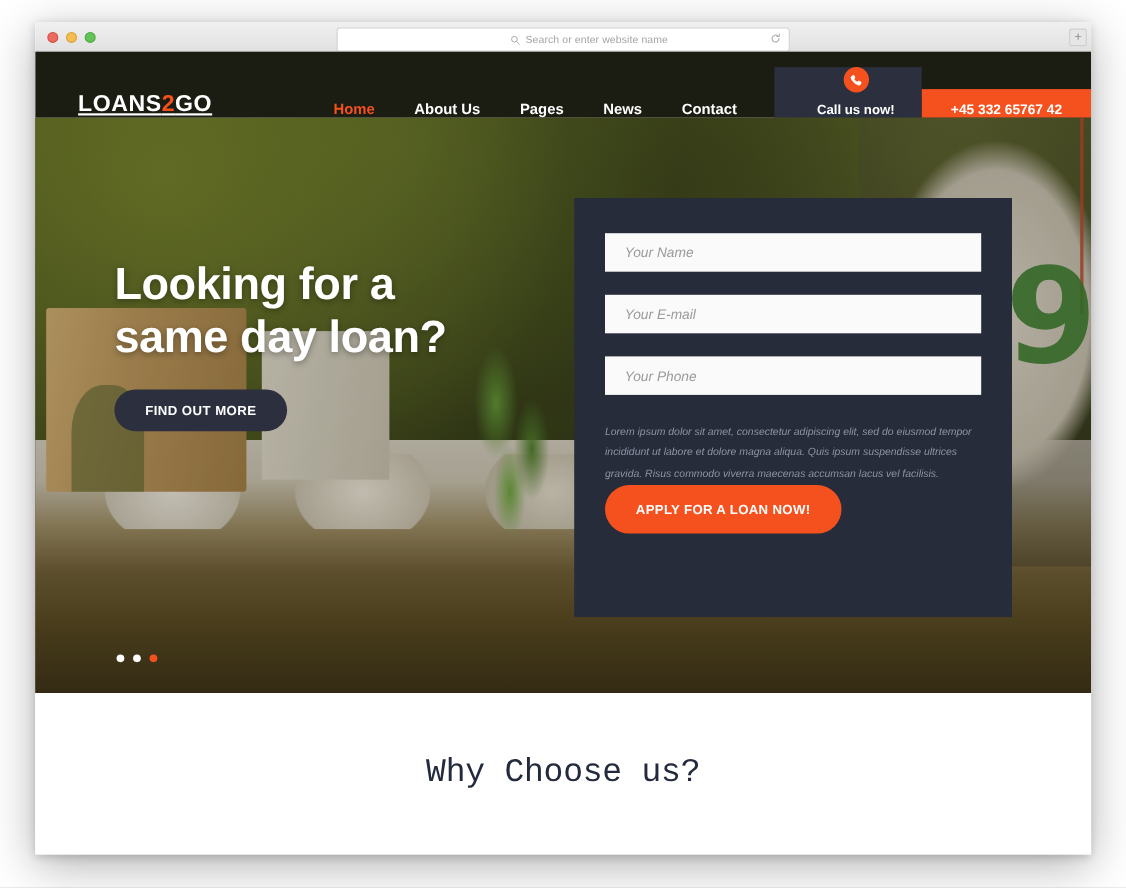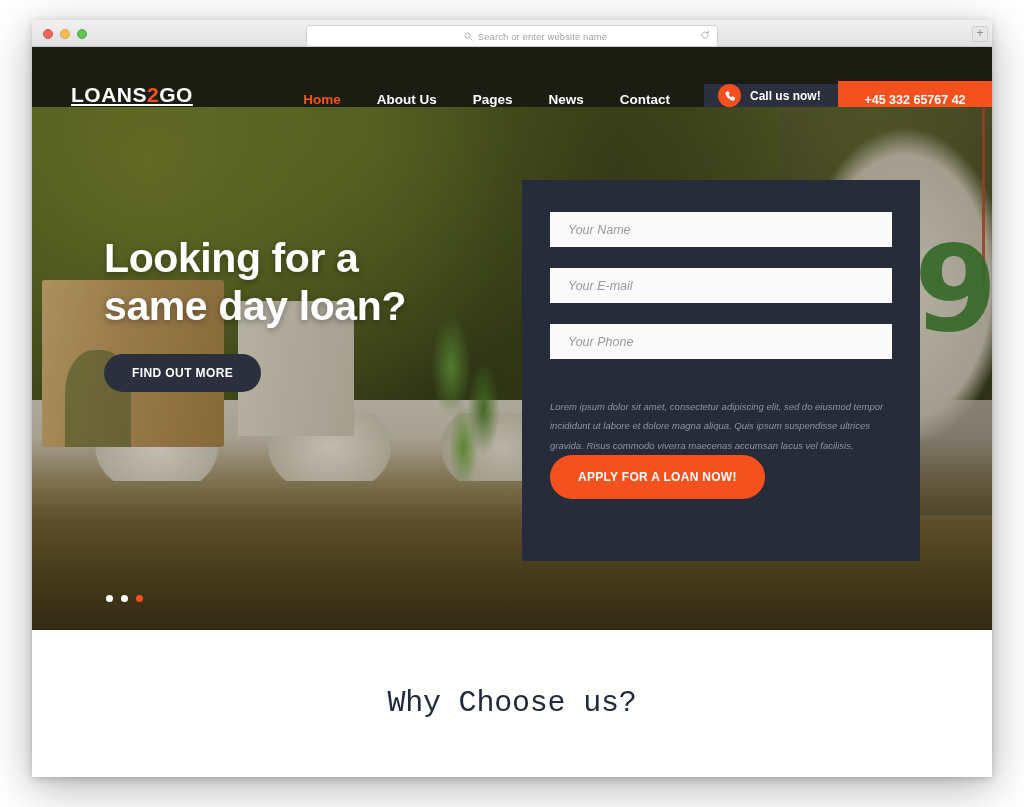--- a/index.html
+++ b/index.html
@@ -88,20 +88,21 @@
     font-size: 13.5px; font-weight: bold; color: #ffffff;
     text-decoration: none; white-space: nowrap;
   }
   .nav-link.active { color: #f4511e; }
 
   .call-block {
     width: 134px;
     background: #2b2f3e;
     display: flex; align-items: center; gap: 9px;
     padding-left: 14px;
+    flex-direction: column;
   }
   .phone-circle {
     width: 23px; height: 23px; border-radius: 50%;
     background: #f4511e;
     display: flex; align-items: center; justify-content: center;
     flex-shrink: 0;
   }
   .call-label { font-size: 12px; font-weight: bold; color: #ffffff; white-space: nowrap; }
 
   .phone-block {
@@ -236,21 +237,21 @@
     border: none;
     margin-bottom: 21px;
     padding: 0 18px;
     font-size: 12.5px; font-style: italic; color: #9a9a9a;
     font-family: "Liberation Sans", sans-serif;
     outline: none;
   }
   .field::placeholder { color: #9a9a9a; font-style: italic; }
   .form-note {
     font-size: 9.5px; font-style: italic; color: #8d93a4;
-    line-height: 2.05; width: 348px; margin-top: 17px;
+    line-height: 2.05; width: 348px; margin-top: 3px;
   }
   .btn-orange {
     display: inline-block; 
     background: #f4511e; color: #ffffff;
     font-size: 12px; font-weight: bold; letter-spacing: 0.3px;
     padding: 15px 28px; border: none; border-radius: 26px;
     cursor: pointer;
   }
 
   

